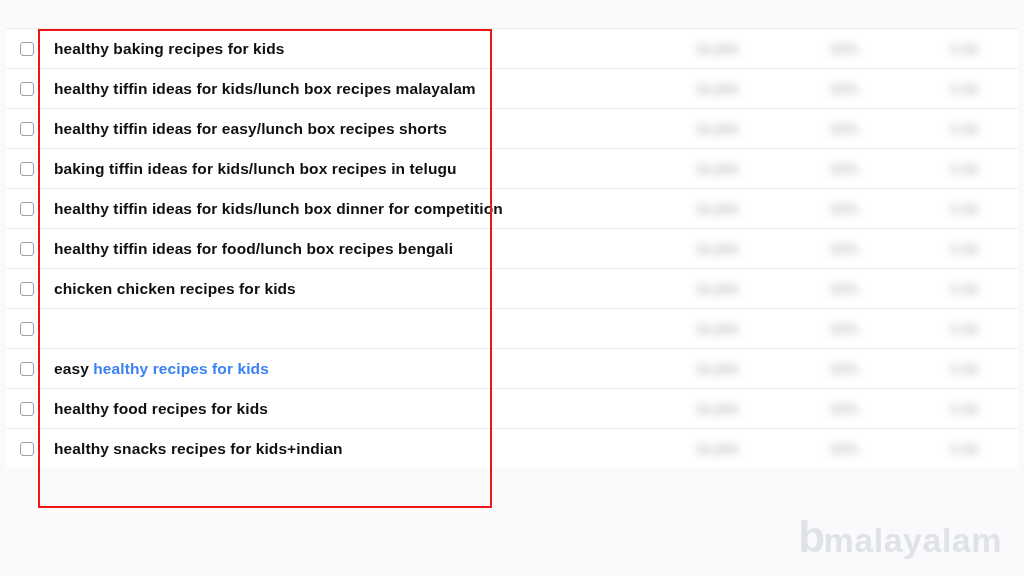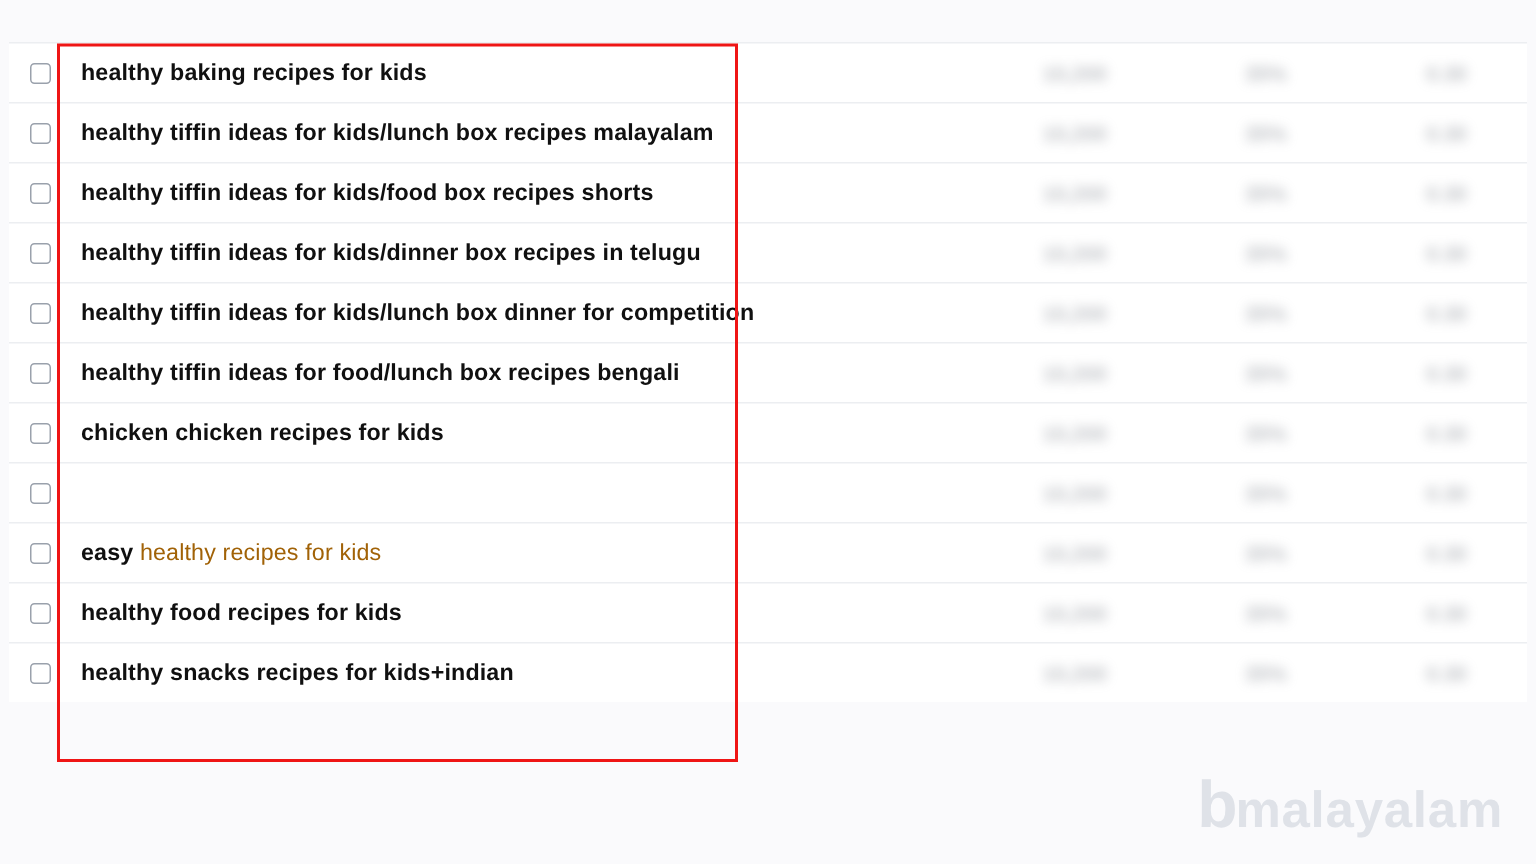--- a/index.html
+++ b/index.html
@@ -46,21 +46,21 @@
     background: #fff;
   }
 
   .kw {
     flex: 0 0 520px;
     font-size: 15.5px;
     letter-spacing: 0.1px;
     color: #101010;
   }
   .kw b { font-weight: 700; }
-  .kw .plain { font-weight: 400; color:#a16207; }
+  .kw .plain { font-weight: 700; color:#3b82f6; }
 
   .metrics {
     flex: 1 1 auto;
     display: flex;
     align-items: center;
     justify-content: flex-end;
     padding-right: 40px;
     gap: 70px;
   }
 
@@ -123,30 +123,30 @@
       <div class="cb"></div>
       <div class="kw"><b>healthy tiffin ideas for kids/lunch box recipes malayalam</b></div>
       <div class="metrics">
         <span class="blur m1">10,200</span>
         <span class="blur m2">35%</span>
         <span class="blur m3">0.30</span>
       </div>
     </div>
     <div class="row">
       <div class="cb"></div>
-      <div class="kw"><b>healthy tiffin ideas for kids/food box recipes shorts</b></div>
-      <div class="metrics">
-        <span class="blur m1">10,200</span>
-        <span class="blur m2">35%</span>
-        <span class="blur m3">0.30</span>
-      </div>
-    </div>
-    <div class="row">
-      <div class="cb"></div>
-      <div class="kw"><b>healthy tiffin ideas for kids/dinner box recipes in telugu</b></div>
+      <div class="kw"><b>healthy tiffin ideas for easy/lunch box recipes shorts</b></div>
+      <div class="metrics">
+        <span class="blur m1">10,200</span>
+        <span class="blur m2">35%</span>
+        <span class="blur m3">0.30</span>
+      </div>
+    </div>
+    <div class="row">
+      <div class="cb"></div>
+      <div class="kw"><b>baking tiffin ideas for kids/lunch box recipes in telugu</b></div>
       <div class="metrics">
         <span class="blur m1">10,200</span>
         <span class="blur m2">35%</span>
         <span class="blur m3">0.30</span>
       </div>
     </div>
     <div class="row">
       <div class="cb"></div>
       <div class="kw"><b>healthy tiffin ideas for kids/lunch box dinner for competition</b></div>
       <div class="metrics">

